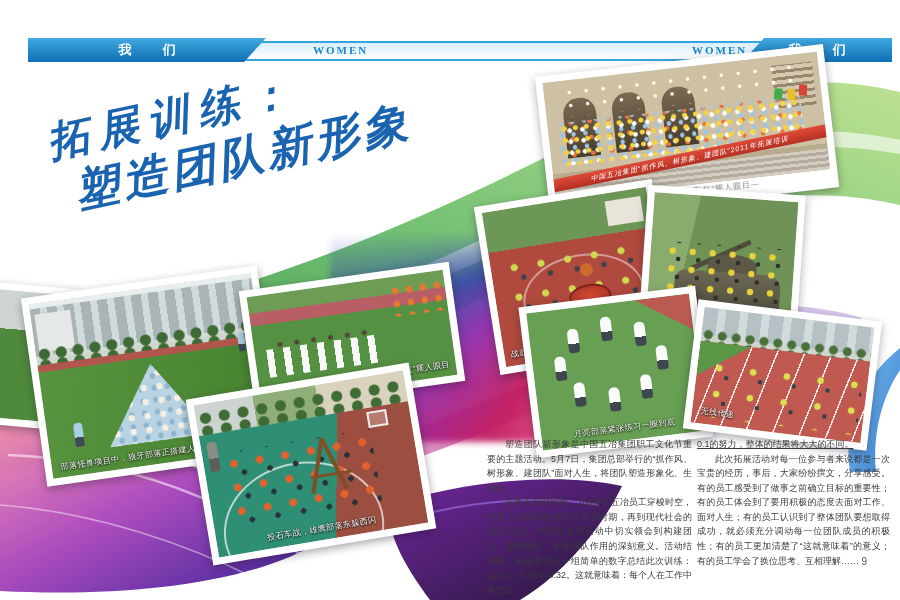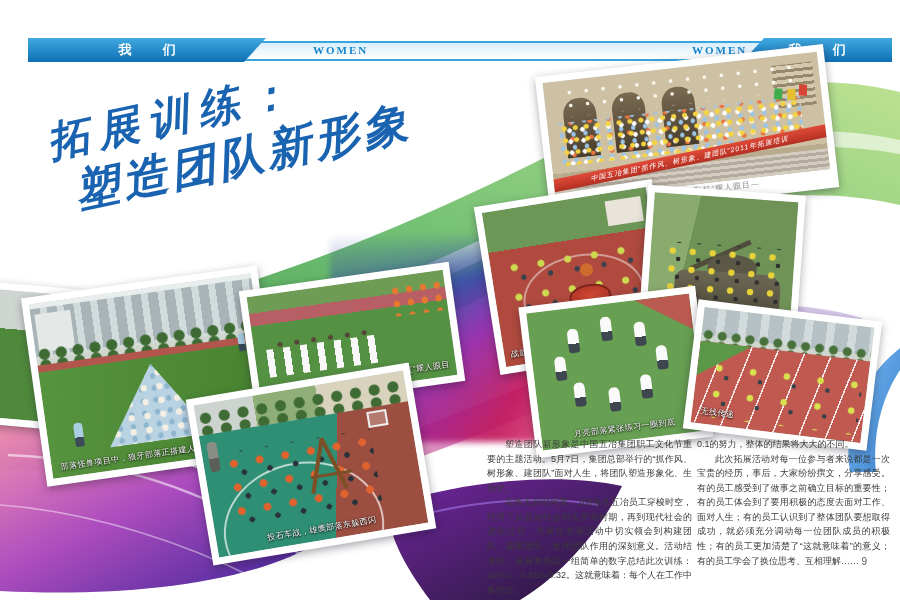--- a/index.html
+++ b/index.html
@@ -144,21 +144,21 @@
   #behind-a{left:146px;top:348px;width:120px;height:105px;transform:rotate(-15deg);z-index:1;}
   .ba-bg{inset:0;background:linear-gradient(#7da05c 0 28%,#c9717f 28% 70%,#b2554c 70%);}
   .ba-fig{left:28%;top:30%;width:10px;height:26px;border-radius:4px;background:linear-gradient(#9cc6e8 60%,#394652 60%);}
   #behind-b{left:243px;top:365px;width:115px;height:95px;transform:rotate(-3deg);z-index:1;}
   .bb-bg{inset:0;background:#2f4d2b;background-image:radial-gradient(circle,#223c20 6px,transparent 7px);background-size:22px 16px;}
   #behind-c{left:-22px;top:285px;width:96px;height:142px;transform:rotate(5deg);z-index:1;}
   .bc-bg{inset:0;background:linear-gradient(#cfd6d2 0 30%,#4f8a3c 30%);}
   
   .article{position:absolute;top:437px;z-index:6;font-size:9px;line-height:1.62;color:#3b3b3b;text-align:justify;}
   .article p{margin:0;text-indent:2em;}
-  .article p.noindent{text-indent:0;}
+  .article p.noindent{text-indent:0;text-decoration:underline;}
   #col1{left:487px;width:205px;}
   #col2{left:697px;width:193px;}
   .pagenum{position:absolute;right:33px;bottom:33px;font-size:10px;color:#555;z-index:6;}
 </style>
 </head>
 <body>
 
 <div class="page">
 
   <svg class="swoosh" viewBox="0 0 900 600" width="900" height="600">

